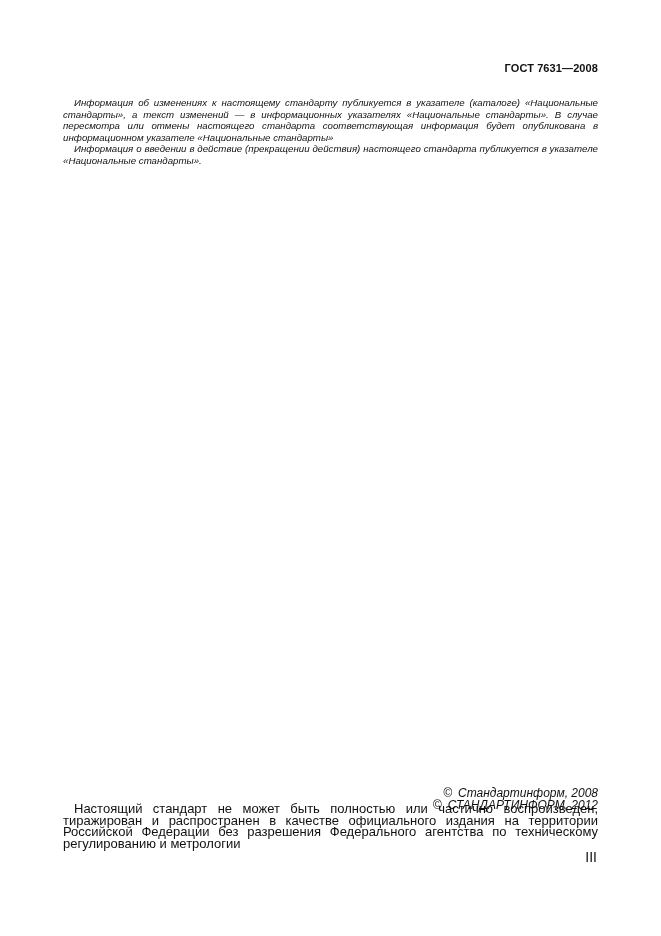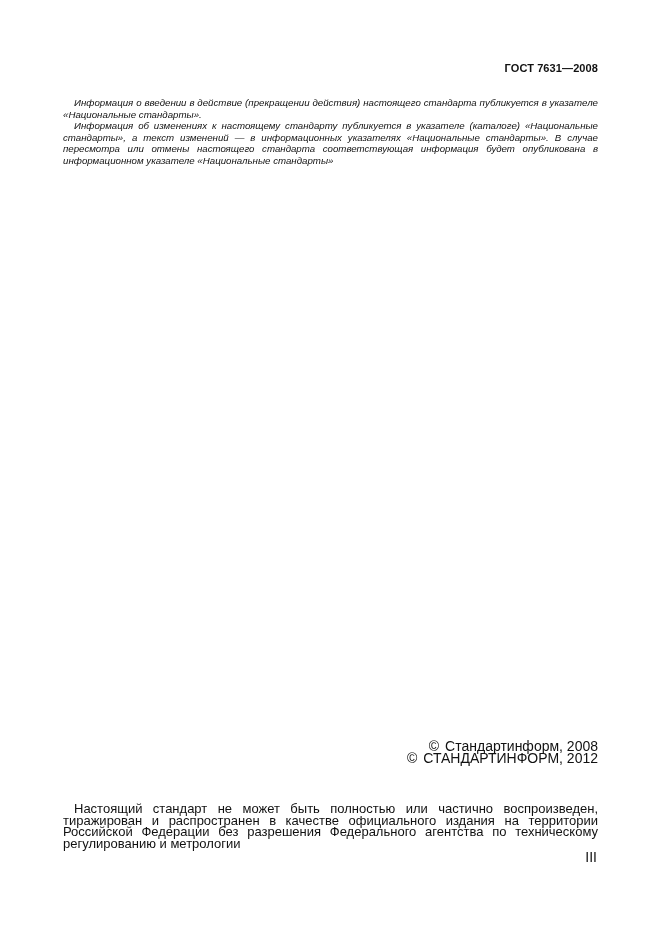--- a/index.html
+++ b/index.html
@@ -33,25 +33,26 @@
       line-height: 11.5px;
       font-style: italic;
       text-align: justify;
     }
     .info-block p {
       margin: 0;
       text-indent: 11px;
     }
     .copyright-block {
       position: absolute;
-      top: 740px;
+      top: 787px;
       right: 63px;
-      font-size: 14px;
+      font-size: 12px;
       line-height: 12px;
       text-align: right;
+      font-style: italic;
     }
     .copyright-line {
       white-space: nowrap;
     }
     .copyright-line .sym {
       margin-right: 6px;
     }
     .notice-block {
       position: absolute;
       top: 803px;
@@ -71,22 +72,22 @@
       right: 64px;
       font-size: 14px;
     }
   </style>
 </head>
 <body>
 
 <div class="page-header">ГОСТ 7631—2008</div>
 
 <div class="info-block">
+  <p>Информация об изменениях к настоящему стандарту публикуется в указателе (каталоге) «Национальные стандарты», а текст изменений — в информационных указателях «Национальные стандарты». В случае пересмотра или отмены настоящего стандарта соответствующая информация будет опубликована в информационном указателе «Национальные стандарты»</p>
   <p>Информация о введении в действие (прекращении действия) настоящего стандарта публикуется в указателе «Национальные стандарты».</p>
-  <p>Информация об изменениях к настоящему стандарту публикуется в указателе (каталоге) «Национальные стандарты», а текст изменений — в информационных указателях «Национальные стандарты». В случае пересмотра или отмены настоящего стандарта соответствующая информация будет опубликована в информационном указателе «Национальные стандарты»</p>
 </div>
 
 <div class="copyright-block">
   <div class="copyright-line">
     <span class="sym">©</span><span>Стандартинформ, 2008</span>
   </div>
   <div class="copyright-line">
     <span class="sym">©</span><span>СТАНДАРТИНФОРМ, 2012</span>
   </div>
 </div>

